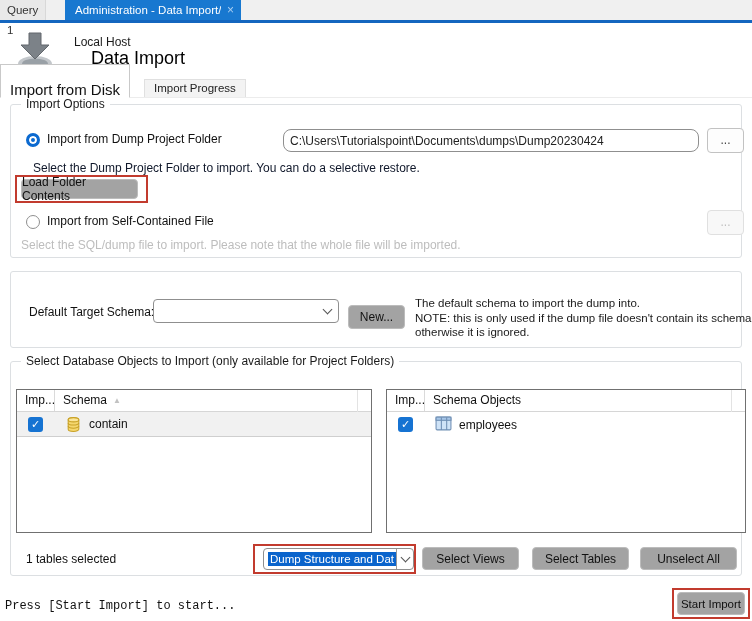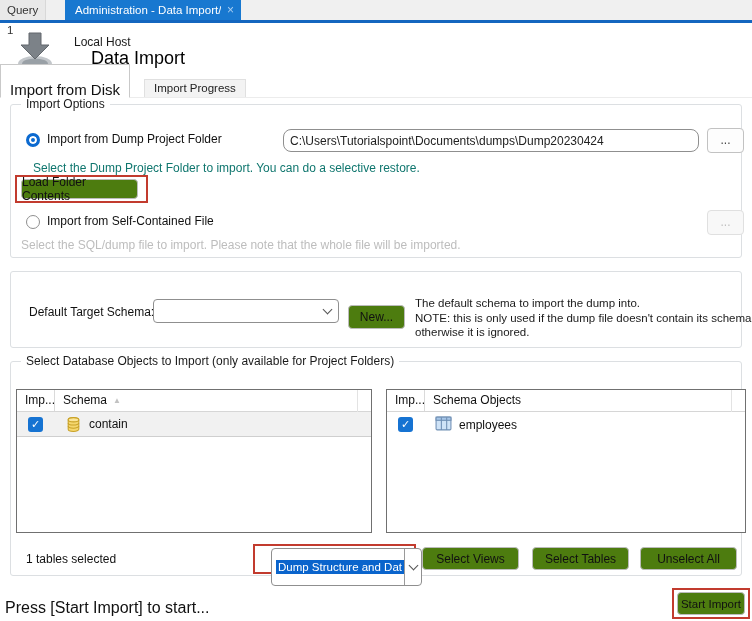--- a/index.html
+++ b/index.html
@@ -34,29 +34,29 @@
   .group-legend { position:absolute; top:-8px; left:10px; background:#fff; padding:0 5px; font-size:12px; color:#1a1a1a; white-space:nowrap; }
   #group-import  { left:10px; top:104px; width:732px; height:154px; }
   #group-schema  { left:10px; top:271px; width:732px; height:77px; }
   #group-objects { left:10px; top:361px; width:732px; height:215px; }
 
   
   .radio-on  { position:absolute; width:14px; height:14px; border-radius:50%;
                border:3px solid #0c6ad0; background:#0c6ad0; box-shadow: inset 0 0 0 2px #fff; }
   .radio-off { position:absolute; width:14px; height:14px; border-radius:50%; border:1px solid #8f8f8f; background:#fff; }
   .lab { position:absolute; font-size:12px; color:#111; white-space:nowrap; }
-  .hint { position:absolute; font-size:12px; color:#0f766e; white-space:nowrap; }
+  .hint { position:absolute; font-size:12px; color:#0f172a; white-space:nowrap; }
   .hint-dim { position:absolute; font-size:12px; color:#bdbdbd; white-space:nowrap; }
   .field { position:absolute; border:1px solid #8f8f8f; border-radius:8px; background:#fff;
            font-family:"Liberation Sans",sans-serif; font-size:12px; color:#222; padding:0 6px; outline:none; }
   .field:disabled { border-color:#d6d6d6; background:#fbfbfb; color:#9a9a9a; }
   .browse-btn { position:absolute; border:1px solid #c2c2c2; border-radius:4px; background:#fdfdfd;
                 font-size:12px; color:#444; text-align:center; line-height:20px; }
   .browse-btn.disabled { color:#c0c0c0; border-color:#e0e0e0; background:#f8f8f8; }
-  .btn { position:absolute; border:1px solid #bcbcbc; border-radius:4px; background:#4d7c0f;
+  .btn { position:absolute; border:1px solid #bcbcbc; border-radius:4px; background:#a3a3a3;
          font-family:"Liberation Sans",sans-serif; font-size:12px; color:#111;
          display:flex; align-items:center; justify-content:center; cursor:default; }
   .annotation { position:absolute; border:2px solid #c23b2e; background:transparent; pointer-events:none; }
 
   .combo { position:absolute; border:1px solid #8f8f8f; border-radius:4px; background:#fff; display:flex; align-items:center; }
   .combo .chev-zone { margin-left:auto; width:22px; height:100%; display:flex; align-items:center; justify-content:center; }
   .chev { width:7px; height:7px; border-right:1.6px solid #555; border-bottom:1.6px solid #555;
           transform:rotate(45deg); margin-top:-3px; }
   .combo-sel-text { font-size:11.5px; color:#fff; background:#0a64cc; padding:1px 2px; margin-left:4px; white-space:nowrap; }
   .combo2 .chev-zone { border-left:1px solid #9a9a9a; }
@@ -71,21 +71,21 @@
   .sort-arrow { color:#c2c2c2; font-size:8px; }
   .head-gutter { position:absolute; top:0; right:13px; width:0; height:22px; border-left:1px solid #e3e3e3; }
   .obj-row { height:25px; display:flex; align-items:center; }
   .obj-row.selected { background:#f1f1f1; border-bottom:1px solid #cfcfcf; }
   .cbx { width:15px; height:15px; background:#1673d2; border-radius:3px; color:#fff; font-size:11px;
          line-height:15px; text-align:center; margin-left:11px; flex:0 0 auto; }
   .row-name { font-size:12px; color:#111; margin-left:7px; }
   .row-icon { margin-left:22px; width:17px; height:17px; flex:0 0 auto; }
 
   
-  .status { position:absolute; left:5px; top:599px; font-size:16px; color:#111; }
+  .status { position:absolute; left:5px; top:599px; font-size:12px; color:#111;font-family:Liberation Mono, monospace; }
 </style>
 </head>
 <body>
 
 <div id="canvas">
 
   <div class="tabbar">
     <div class="tab-query">Query 1</div>
     <div class="tab-admin">
       <span class="lbl">Administration - Data Import/Res...</span>
@@ -193,21 +193,21 @@
             <line x1="11" y1="1" x2="11" y2="13" stroke="#6f8fb4"></line>
           </svg>
         </span>
         <span class="row-name">employees</span>
       </div>
     </div>
 
     <div class="lab" style="left:15px; top:190px;">1 tables selected</div>
 
     <div class="annotation" style="left:242px; top:182px; width:163px; height:30px;"></div>
-    <div class="combo combo2" style="left:260px; top:186px; width:151px; height:38px;">
+    <div class="combo combo2" style="left:252px; top:186px; width:151px; height:22px;">
       <span class="combo-sel-text">Dump Structure and Dat</span>
       <span class="chev-zone">
           <span class="chev"></span>
         </span>
     </div>
 
     <div class="btn" style="left:411px; top:185px; width:97px; height:23px;">Select Views</div>
     <div class="btn" style="left:521px; top:185px; width:97px; height:23px;">Select Tables</div>
     <div class="btn" style="left:629px; top:185px; width:97px; height:23px;">Unselect All</div>
   </div>

